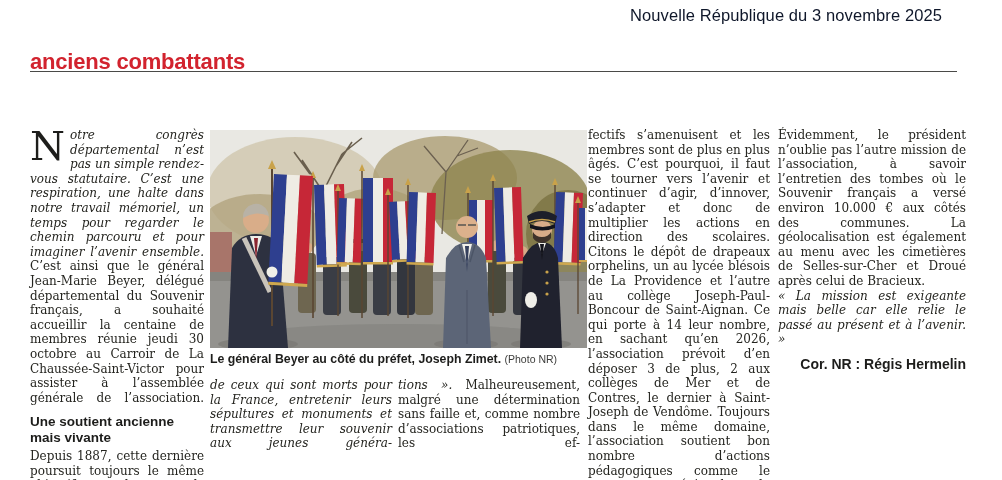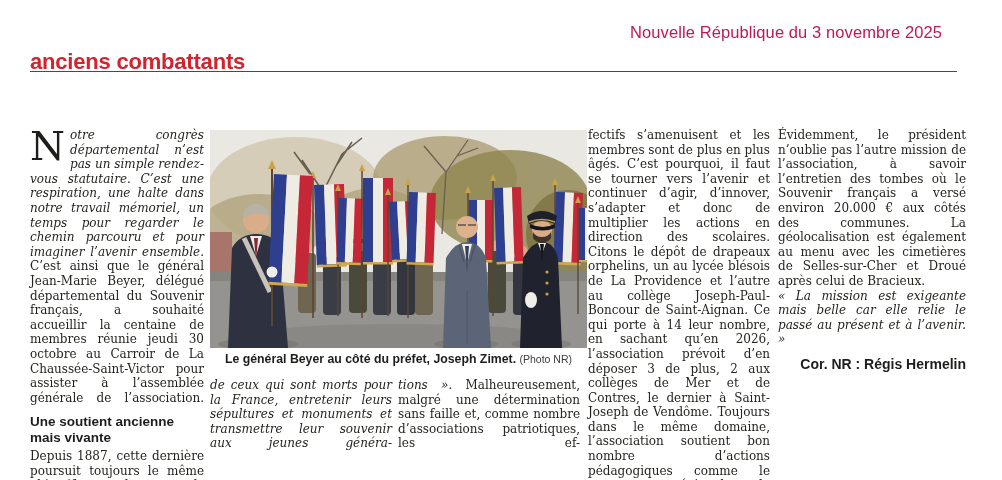--- a/index.html
+++ b/index.html
@@ -3,23 +3,23 @@
 <meta charset="utf-8">
 <style>
   * { margin:0; padding:0; box-sizing:border-box; }
   body { background:#ffffff; }
   .page {
     position:relative; width:1002px; height:480px;
     background:#ffffff; overflow:hidden;
     font-family:"DejaVu Serif", serif; color:#24241f;
   }
   .dateline {
-    position:absolute; top:23px; right:60px;
-    font-family:"Liberation Sans", sans-serif;
-    font-size:16.5px; color:#be185d; letter-spacing:0.1px;
+    position:absolute; top:6px; right:60px;
+    font-family:"Liberation Sans", sans-serif;
+    font-size:16.5px; color:#0f172a; letter-spacing:0.1px;
   }
   .kicker {
     position:absolute; top:49px; left:30px;
     font-family:"Liberation Sans", sans-serif;
     font-size:22px; font-weight:700; color:#d2232e; letter-spacing:-0.2px;
   }
   .kicker-rule {
     position:absolute; top:71px; left:30px; width:927px; height:1px;
     background:#4a4a48;
   }
@@ -36,21 +36,21 @@
   .col-5 { left:778px; width:188px; }
   .dropcap {
     float:left; font-family:"DejaVu Serif", serif;
     font-size:40px; line-height:35px; padding:1px 5px 0 0; color:#1d1d1b;
   }
   .subhead {
     font-family:"Liberation Sans", sans-serif;
     font-size:13.5px; font-weight:700; color:#1d1d1b;
     line-height:16px; margin:9px 0 3px 0;
   }
-  .photo-wrap { position:absolute; left:210px; top:130px; width:377px;text-align:center; }
+  .photo-wrap { position:absolute; left:210px; top:130px; width:377px; }
   .photo-svg { display:block; width:377px; height:218px; }
   .caption {
     margin-top:4px; font-family:"Liberation Sans", sans-serif;
     font-size:12.3px; font-weight:700; color:#1d1d1b; white-space:nowrap;
   }
   .caption .credit { font-size:10.5px; font-weight:400; color:#3c3c3a; }
   .under-col { position:absolute; top:378px; font-size:12px; line-height:14.6px; }
   .col-2 { left:210px; width:182px; }
   .col-3 { left:398px; width:182px; }
   .under-col p { text-align:justify; }
@@ -294,18 +294,18 @@
 
   <div class="under-col col-3">
     <p class="flow"><em>tions ».</em> <span>Malheureusement, malgré une détermination sans faille et, comme nombre d’associations patriotiques, les ef-</span></p>
   </div>
 
   <div class="col col-4">
     <p class="flow">fectifs s’amenuisent et les membres sont de plus en plus âgés. C’est pourquoi, il faut se tourner vers l’avenir et continuer d’agir, d’innover, s’adapter et donc de multiplier les actions en direction des scolaires. Citons le dépôt de drapeaux orphelins, un au lycée blésois de La Providence et l’autre au collège Joseph-Paul-Boncour de Saint-Aignan. Ce qui porte à 14 leur nombre, en sachant qu’en 2026, l’association prévoit d’en déposer 3 de plus, 2 aux collèges de Mer et de Contres, le dernier à Saint-Joseph de Vendôme. Toujours dans le même domaine, l’association soutient bon nombre d’actions pédagogiques comme le concours régional de</p>
   </div>
 
   <div class="col col-5">
-    <p>Évidemment, le président n’oublie pas l’autre mission de l’association, à savoir l’entretien des tombes où le Souvenir français a versé environ 20.000 € aux côtés des communes. La géolocalisation est également au menu avec les cimetières de Selles-sur-Cher et Droué après celui de Bracieux.</p>
+    <p>Évidemment, le président n’oublie pas l’autre mission de l’association, à savoir l’entretien des tombes où le Souvenir français a versé environ 10.000 € aux côtés des communes. La géolocalisation est également au menu avec les cimetières de Selles-sur-Cher et Droué après celui de Bracieux.</p>
     <p class="quote">« La mission est exigeante mais belle car elle relie le passé au présent et à l’avenir. »</p>
     <div class="byline">Cor. NR : Régis Hermelin</div>
   </div>
 
 </div>
 
 </body></html>

